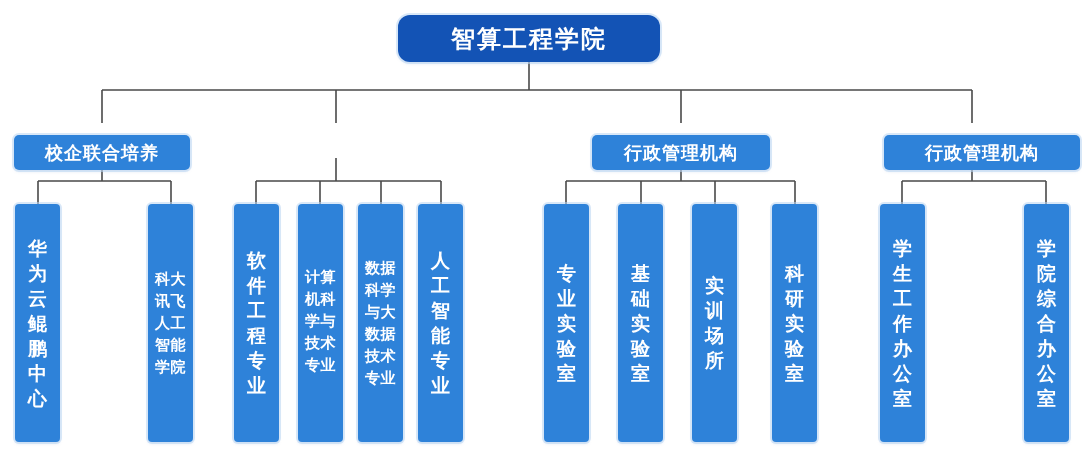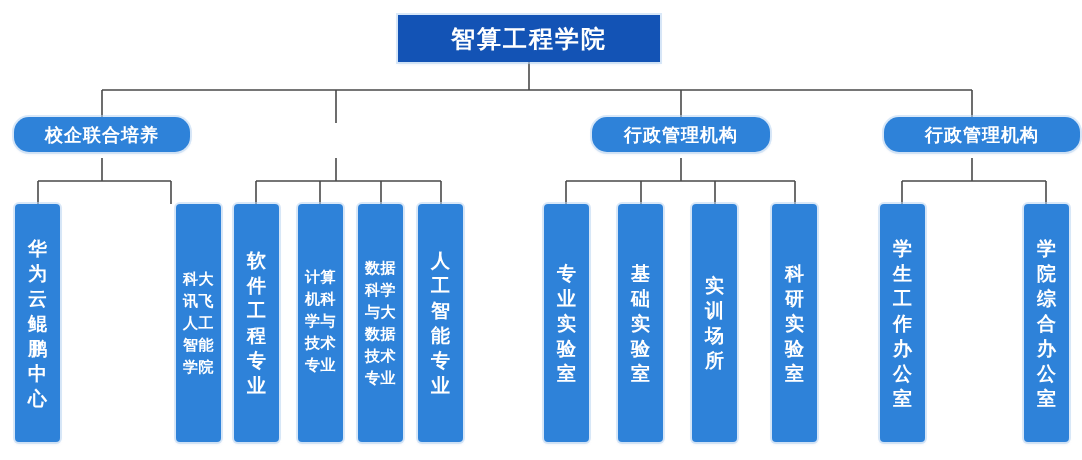--- a/index.html
+++ b/index.html
@@ -18,36 +18,36 @@
     color:var(--node-text,#ffffff);
     background:var(--node-bg,#2e82d9);
     font-weight:700;
     text-align:center;
     box-sizing:border-box;
     box-shadow:0 0 0 2px rgba(186,213,242,0.55), 0 2px 3px rgba(150,180,220,0.25);
   }
   .root{
     left:398px;top:15px;width:262px;height:47px;
     background:var(--root-bg,#1353b5);
-    border-radius:0;
+    border-radius:12px;
     font-size:24px;letter-spacing:2px;
   }
-  .l2{top:117px;height:35px;border-radius:15px;font-size:18px;letter-spacing:1px;}
+  .l2{top:135px;height:35px;border-radius:5px;font-size:18px;letter-spacing:1px;}
   .g1{left:14px;width:176px;}
   .g2{left:250px;width:172px;}
   .g3{left:592px;width:178px;}
   .g4{left:884px;width:196px;}
   .col{
     top:204px;height:238px;width:45px;
     border-radius:4px;
     white-space:pre-line;
     font-size:19px;line-height:25px;
   }
   .w2{font-size:15px;line-height:22px;letter-spacing:0.5px;}
-  .c-g1-1{left:15px;}  .c-g1-2{left:148px;margin-left:28px;}
+  .c-g1-1{left:15px;}  .c-g1-2{left:148px;}
   .c-g2-1{left:234px;} .c-g2-2{left:298px;font-family:Liberation Mono, monospace;} .c-g2-3{left:358px;} .c-g2-4{left:418px;}
   .c-g3-1{left:544px;} .c-g3-2{left:618px;} .c-g3-3{left:692px;} .c-g3-4{left:772px;}
   .c-g4-1{left:880px;} .c-g4-2{left:1024px;}
 </style>
 </head>
 <body>
 
 <div class="canvas">
 
   <svg class="wires" viewBox="0 0 1082 460" aria-hidden="true">

